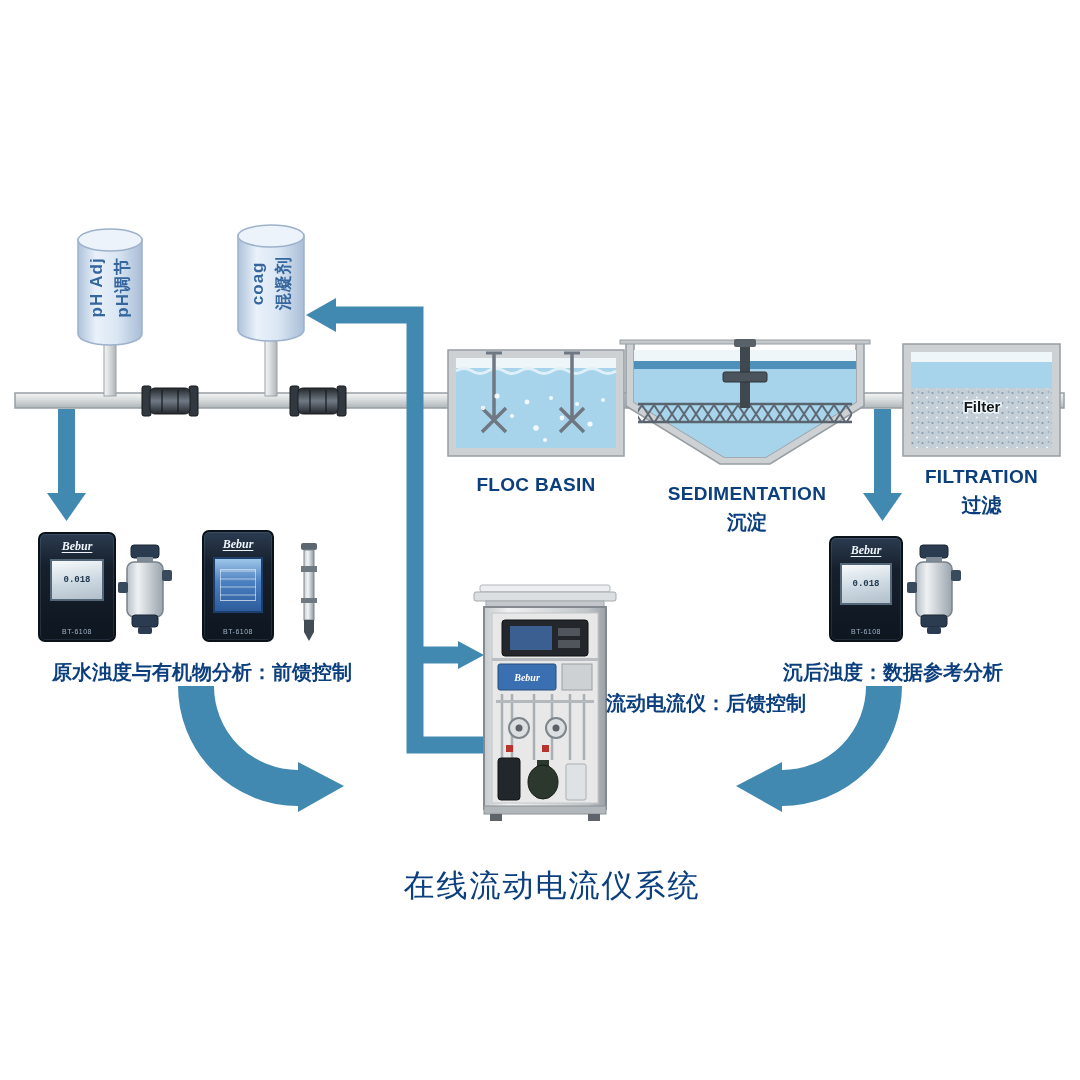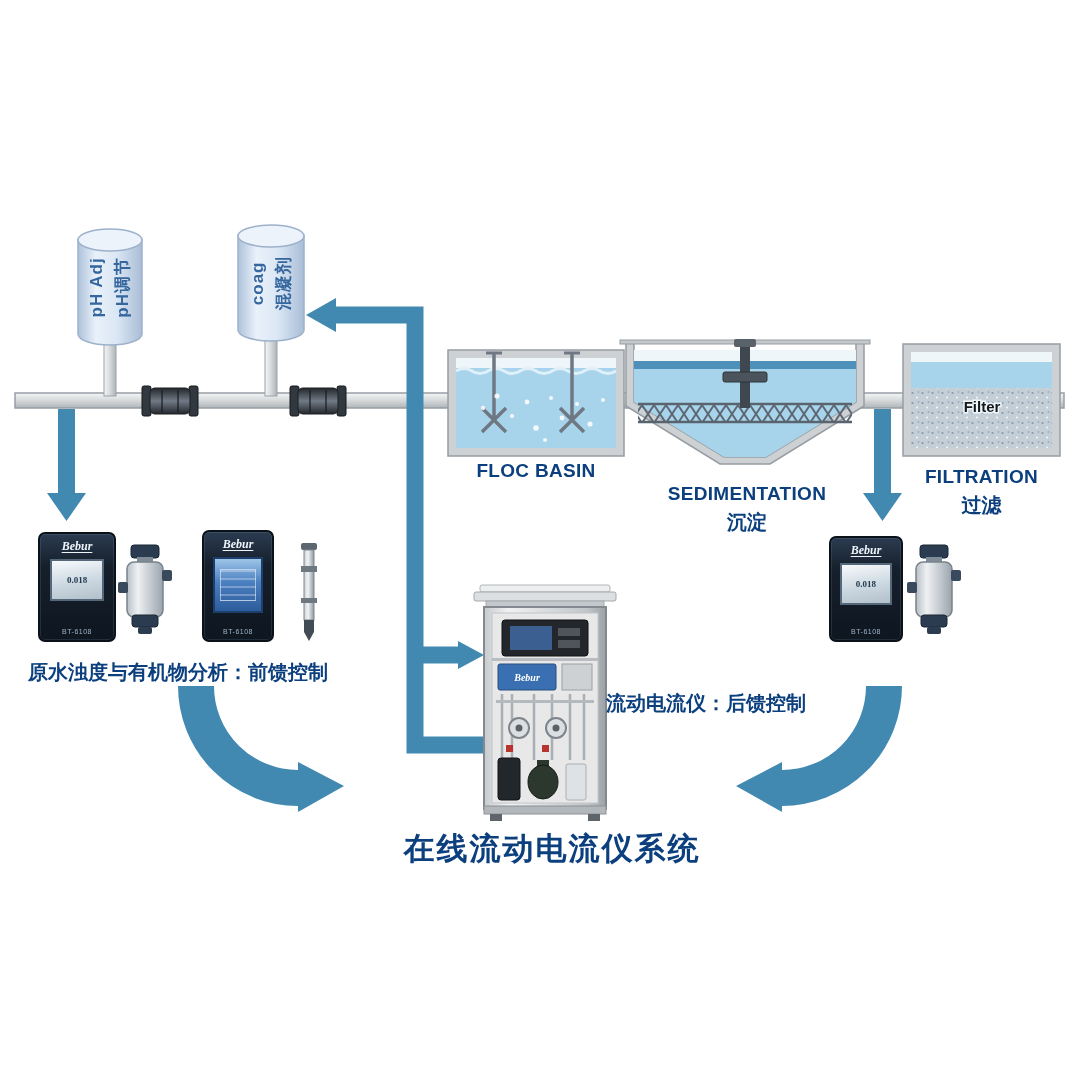--- a/index.html
+++ b/index.html
@@ -3,32 +3,32 @@
 <meta charset="utf-8">
 <style>
   *{margin:0;padding:0;box-sizing:border-box;}
   body{background:#ffffff;font-family:"Liberation Sans",sans-serif;}
   .canvas{position:relative;width:1080px;height:1080px;background:#ffffff;overflow:hidden;}
   .layer{position:absolute;left:0;top:0;}
 
   .stage-label{position:absolute;text-align:center;color:#0c3f7e;font-weight:700;}
   .stage-en{font-size:19px;letter-spacing:.3px;}
   .stage-zh{font-size:20px;margin-top:4px;}
-  .note{position:absolute;color:#0c3f7e;font-weight:700;font-size:20px;text-align:left;}
-  .title{position:absolute;color:#0c3f7e;font-weight:700;font-size:31px;letter-spacing:2px;text-align:center;}
+  .note{position:absolute;color:#0c3f7e;font-weight:700;font-size:20px;text-align:center;}
+  .title{position:absolute;color:#0c3f7e;font-weight:400;font-size:31px;letter-spacing:2px;text-align:center;margin-top:37px;}
 
   .vtext{position:absolute;display:flex;align-items:center;justify-content:center;pointer-events:none;}
   .vtext-inner{transform:rotate(-90deg);font-weight:700;font-size:17px;color:#35679e;letter-spacing:1px;line-height:1.55;text-align:center;white-space:nowrap;}
 
   .controller{position:absolute;background:linear-gradient(180deg,#2b3b50 0%,#16202c 30%,#0e1620 100%);border:2px solid #0a1119;border-radius:7px;box-shadow:inset 0 0 0 1px rgba(150,180,210,.15);}
   .ctrl-brand{margin-top:5px;text-align:center;color:#eef4fa;font-family:"Liberation Serif",serif;font-style:italic;font-weight:700;font-size:12px;text-decoration:underline;text-underline-offset:2px;}
   .ctrl-screen{margin:5px auto 0;width:74%;height:42px;background:linear-gradient(170deg,#f7fafc,#ccd8e1 55%,#b2c0cb);border:2px solid #55687a;display:flex;align-items:center;justify-content:center;}
   .screen-blue{height:56px;background:linear-gradient(180deg,#9ec5e8,#4a7fc0 45%,#2d5c9c);border-color:#1d3f6e;}
   .graph{width:78%;height:62%;border:1px solid rgba(255,255,255,.5);background:repeating-linear-gradient(180deg,rgba(255,255,255,.28) 0 2px,rgba(255,255,255,0) 2px 8px);}
-  .ctrl-val{font-family:Liberation Serif, serif;font-weight:700;font-size:9px;color:#23394e;}
+  .ctrl-val{font-family:Liberation Mono, monospace;font-weight:700;font-size:9px;color:#23394e;}
   .ctrl-model{position:absolute;bottom:5px;left:0;right:0;text-align:center;color:#9fb2c6;font-size:7px;letter-spacing:.5px;}
 
   .filter-text{font-family:"Liberation Sans",sans-serif;font-size:15px;font-weight:600;fill:#15181b;paint-order:stroke;stroke:#eef6fa;stroke-width:3px;text-anchor:middle;}
   .cab-brand{font-family:"Liberation Serif",serif;font-style:italic;font-weight:700;font-size:10px;fill:#ffffff;text-anchor:middle;}
 </style>
 </head>
 <body>
 
 <div class="canvas">
 
@@ -283,30 +283,31 @@
   </div>
 
   <div class="controller" style="left:829px;top:536px;width:74px;height:106px;">
     <div class="ctrl-brand">Bebur</div>
     <div class="ctrl-screen">
       <span class="ctrl-val">0.018</span>
     </div>
     <div class="ctrl-model">BT-6108</div>
   </div>
 
-  <div class="stage-label" style="left:448px;top:460px;width:176px;">
+  <div class="stage-label" style="left:448px;top:474px;width:176px;">
     <div class="stage-en">FLOC BASIN</div>
   </div>
   <div class="stage-label" style="left:903px;top:466px;width:157px;">
     <div class="stage-en">FILTRATION</div>
     <div class="stage-zh">过滤</div>
   </div>
   <div class="stage-label" style="left:628px;top:483px;width:238px;">
     <div class="stage-en">SEDIMENTATION</div>
     <div class="stage-zh">沉淀</div>
   </div>
 
   <div class="note" style="left:28px;top:659px;width:348px;">原水浊度与有机物分析：前馈控制</div>
+  <div class="note" style="left:760px;top:659px;width:266px;">沉后浊度：数据参考分析</div>
   <div class="note" style="left:606px;top:690px;width:300px;text-align:left;">流动电流仪：后馈控制</div>
 
   <div class="title" style="left:300px;top:828px;width:504px;">在线流动电流仪系统</div>
 
 </div>
 
 </body></html>

